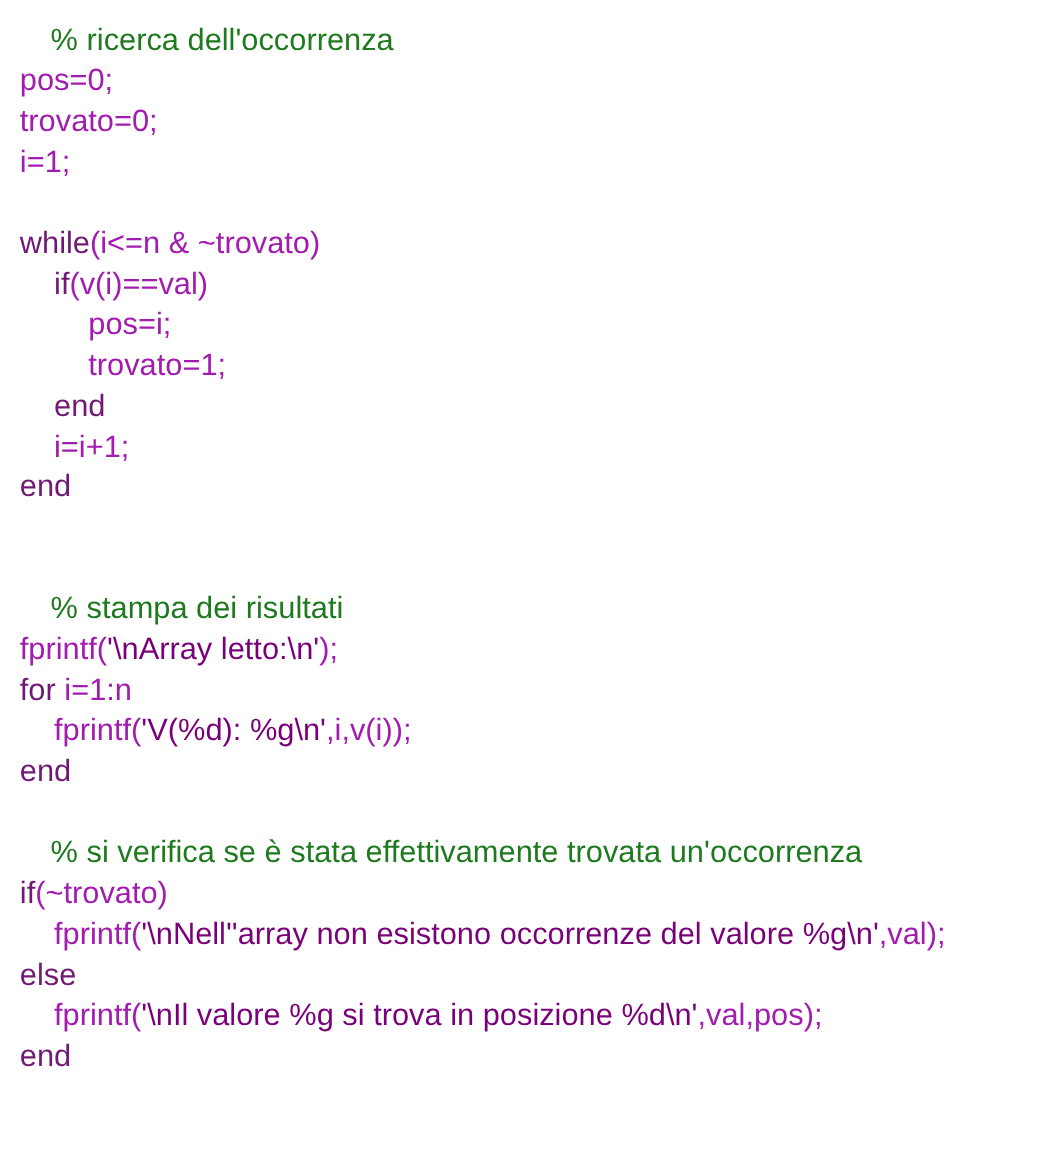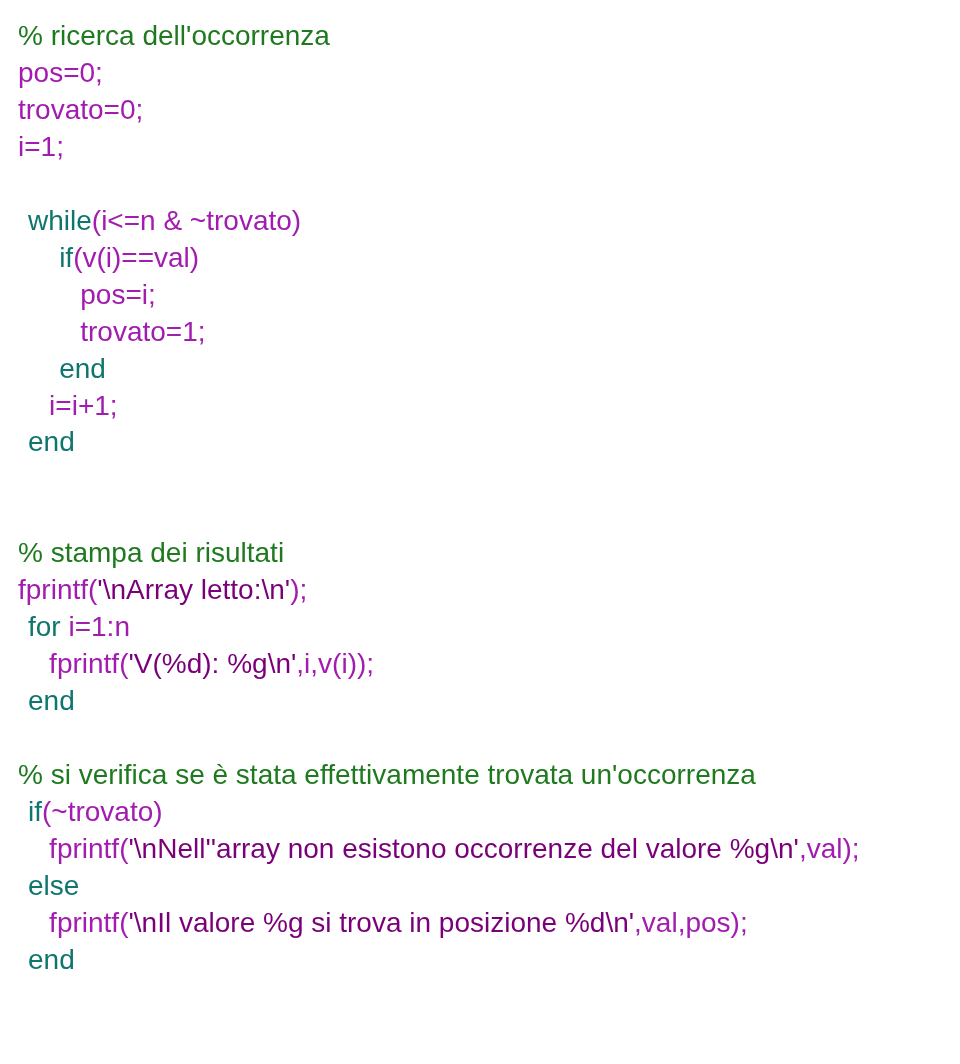--- a/index.html
+++ b/index.html
@@ -9,21 +9,21 @@
     height: 1064px;
     background: #ffffff;
     font-family: Arial, Helvetica, sans-serif;
   }
   .page {
     padding: 18px 20px 24px 18px;
     font-size: 28px;
     line-height: 1.32;
     white-space: pre;
   }
-  .comment { color: #1f7a1f; }
-  .kw { color: #0f766e; margin-left: 10px; }
+  .comment { color: #1f7a1f; margin-left: 28px; }
+  .kw { color: #701a75; }
   .str { color: #7a007a; }
   .txt { color: #a21caf; }
 </style>
 </head>
 <body>
 
 <div class="page" id="page"><div><span class="comment">% ricerca dell'occorrenza</span></div><div><span class="txt">pos=0;</span></div><div><span class="txt">trovato=0;</span></div><div><span class="txt">i=1;</span></div><div>&nbsp;</div><div><span class="kw">while</span><span class="txt">(i&lt;=n &amp; ~trovato)</span></div><div><span class="txt">    </span><span class="kw">if</span><span class="txt">(v(i)==val)</span></div><div><span class="txt">        pos=i;</span></div><div><span class="txt">        trovato=1;</span></div><div><span class="txt">    </span><span class="kw">end</span></div><div><span class="txt">    i=i+1;</span></div><div><span class="kw">end</span></div><div>&nbsp;</div><div>&nbsp;</div><div><span class="comment">% stampa dei risultati</span></div><div><span class="txt">fprintf(</span><span class="str">'\nArray letto:\n'</span><span class="txt">);</span></div><div><span class="kw">for</span><span class="txt"> i=1:n</span></div><div><span class="txt">    fprintf(</span><span class="str">'V(%d): %g\n'</span><span class="txt">,i,v(i));</span></div><div><span class="kw">end</span></div><div>&nbsp;</div><div><span class="comment">% si verifica se è stata effettivamente trovata un'occorrenza</span></div><div><span class="kw">if</span><span class="txt">(~trovato)</span></div><div><span class="txt">    fprintf(</span><span class="str">'\nNell''array non esistono occorrenze del valore %g\n'</span><span class="txt">,val);</span></div><div><span class="kw">else</span></div><div><span class="txt">    fprintf(</span><span class="str">'\nIl valore %g si trova in posizione %d\n'</span><span class="txt">,val,pos);</span></div><div><span class="kw">end</span></div></div>
 
 </body></html>

